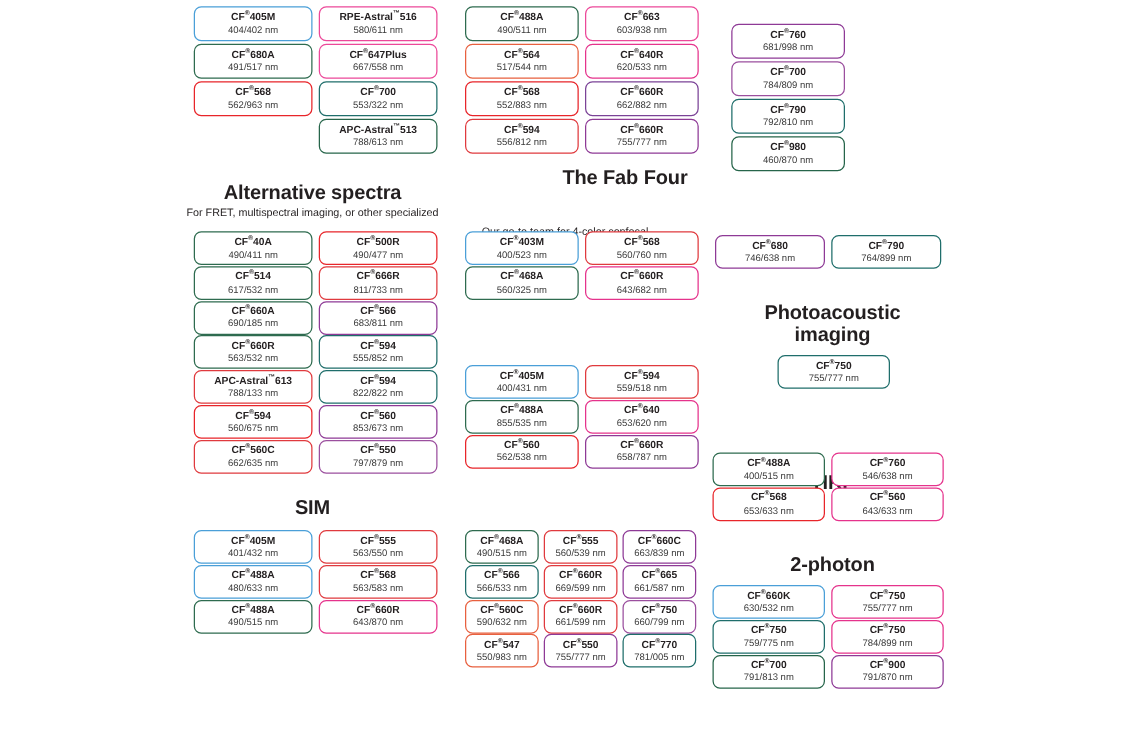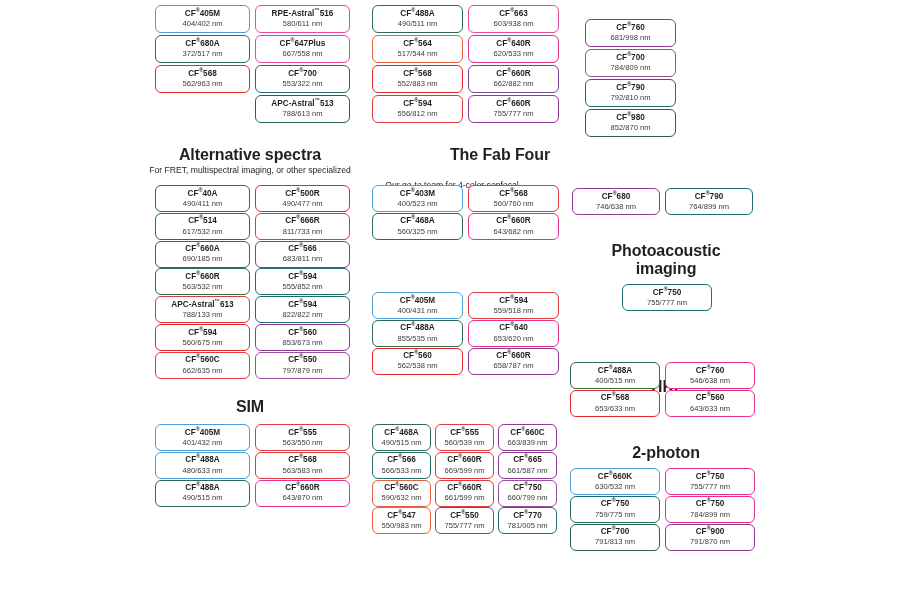--- a/index.html
+++ b/index.html
@@ -73,21 +73,21 @@
 </head>
 <body>
 
 <div class="canvas" id="canvas">
     <div class="chip" style="left: 155px; top: 5px; width: 95px; height: 28px; border-color: rgb(74, 159, 216);">
       <div class="nm"><span>CF</span><sup>®</sup><span>405M</span></div>
       <div class="ex">404/402 nm</div>
     </div>
     <div class="chip" style="left: 155px; top: 35px; width: 95px; height: 28px; border-color: rgb(46, 107, 79);">
       <div class="nm"><span>CF</span><sup>®</sup><span>680A</span></div>
-      <div class="ex">372/517 nm</div>
+      <div class="ex">491/517 nm</div>
     </div>
     <div class="chip" style="left: 155px; top: 65px; width: 95px; height: 28px; border-color: rgb(232, 37, 42);">
       <div class="nm"><span>CF</span><sup>®</sup><span>568</span></div>
       <div class="ex">562/963 nm</div>
     </div>
     <div class="chip" style="left: 255px; top: 5px; width: 95px; height: 28px; border-color: rgb(236, 72, 153);">
       <div class="nm"><span>RPE-Astral</span><sup>™</sup><span>516</span></div>
       <div class="ex">580/611 nm</div>
     </div>
     <div class="chip" style="left: 255px; top: 35px; width: 95px; height: 28px; border-color: rgb(236, 72, 153);">
@@ -141,21 +141,21 @@
     <div class="chip" style="left: 585px; top: 49px; width: 91px; height: 28px; border-color: rgb(155, 79, 158);">
       <div class="nm"><span>CF</span><sup>®</sup><span>700</span></div>
       <div class="ex">784/809 nm</div>
     </div>
     <div class="chip" style="left: 585px; top: 79px; width: 91px; height: 28px; border-color: rgb(31, 110, 107);">
       <div class="nm"><span>CF</span><sup>®</sup><span>790</span></div>
       <div class="ex">792/810 nm</div>
     </div>
     <div class="chip" style="left: 585px; top: 109px; width: 91px; height: 28px; border-color: rgb(38, 101, 74);">
       <div class="nm"><span>CF</span><sup>®</sup><span>980</span></div>
-      <div class="ex">852/870 nm</div>
+      <div class="ex">460/870 nm</div>
     </div>
     <div class="sec-title" style="left: 100px; top: 146px; width: 300px;">Alternative spectra</div>
     <div class="sec-sub" style="left: 50px; top: 165px; width: 400px;">For FRET, multispectral imaging, or other specialized</div>
     <div class="chip" style="left: 155px; top: 185px; width: 95px; height: 27px; border-color: rgb(46, 107, 79);">
       <div class="nm"><span>CF</span><sup>®</sup><span>40A</span></div>
       <div class="ex">490/411 nm</div>
     </div>
     <div class="chip" style="left: 155px; top: 212.8px; width: 95px; height: 27px; border-color: rgb(46, 107, 79);">
       <div class="nm"><span>CF</span><sup>®</sup><span>514</span></div>
       <div class="ex">617/532 nm</div>
@@ -201,21 +201,21 @@
       <div class="ex">822/822 nm</div>
     </div>
     <div class="chip" style="left: 255px; top: 324px; width: 95px; height: 27px; border-color: rgb(142, 58, 150);">
       <div class="nm"><span>CF</span><sup>®</sup><span>560</span></div>
       <div class="ex">853/673 nm</div>
     </div>
     <div class="chip" style="left: 255px; top: 351.8px; width: 95px; height: 27px; border-color: rgb(155, 79, 158);">
       <div class="nm"><span>CF</span><sup>®</sup><span>550</span></div>
       <div class="ex">797/879 nm</div>
     </div>
-    <div class="sec-title" style="left: 302px; top: 146px; width: 300px; padding-left: 48px;">The Fab Four</div>
+    <div class="sec-title" style="left: 302px; top: 134px; width: 300px; padding-left: 48px;">The Fab Four</div>
     <div class="sec-sub" style="left: 252px; top: 180px; width: 400px;">Our go-to team for 4-color confocal</div>
     <div class="chip" style="left: 372px; top: 185px; width: 91px; height: 27px; border-color: rgb(74, 159, 216);">
       <div class="nm"><span>CF</span><sup>®</sup><span>403M</span></div>
       <div class="ex">400/523 nm</div>
     </div>
     <div class="chip" style="left: 372px; top: 212.8px; width: 91px; height: 27px; border-color: rgb(46, 107, 79);">
       <div class="nm"><span>CF</span><sup>®</sup><span>468A</span></div>
       <div class="ex">560/325 nm</div>
     </div>
     <div class="chip" style="left: 468px; top: 185px; width: 91px; height: 27px; border-color: rgb(224, 58, 62);">

